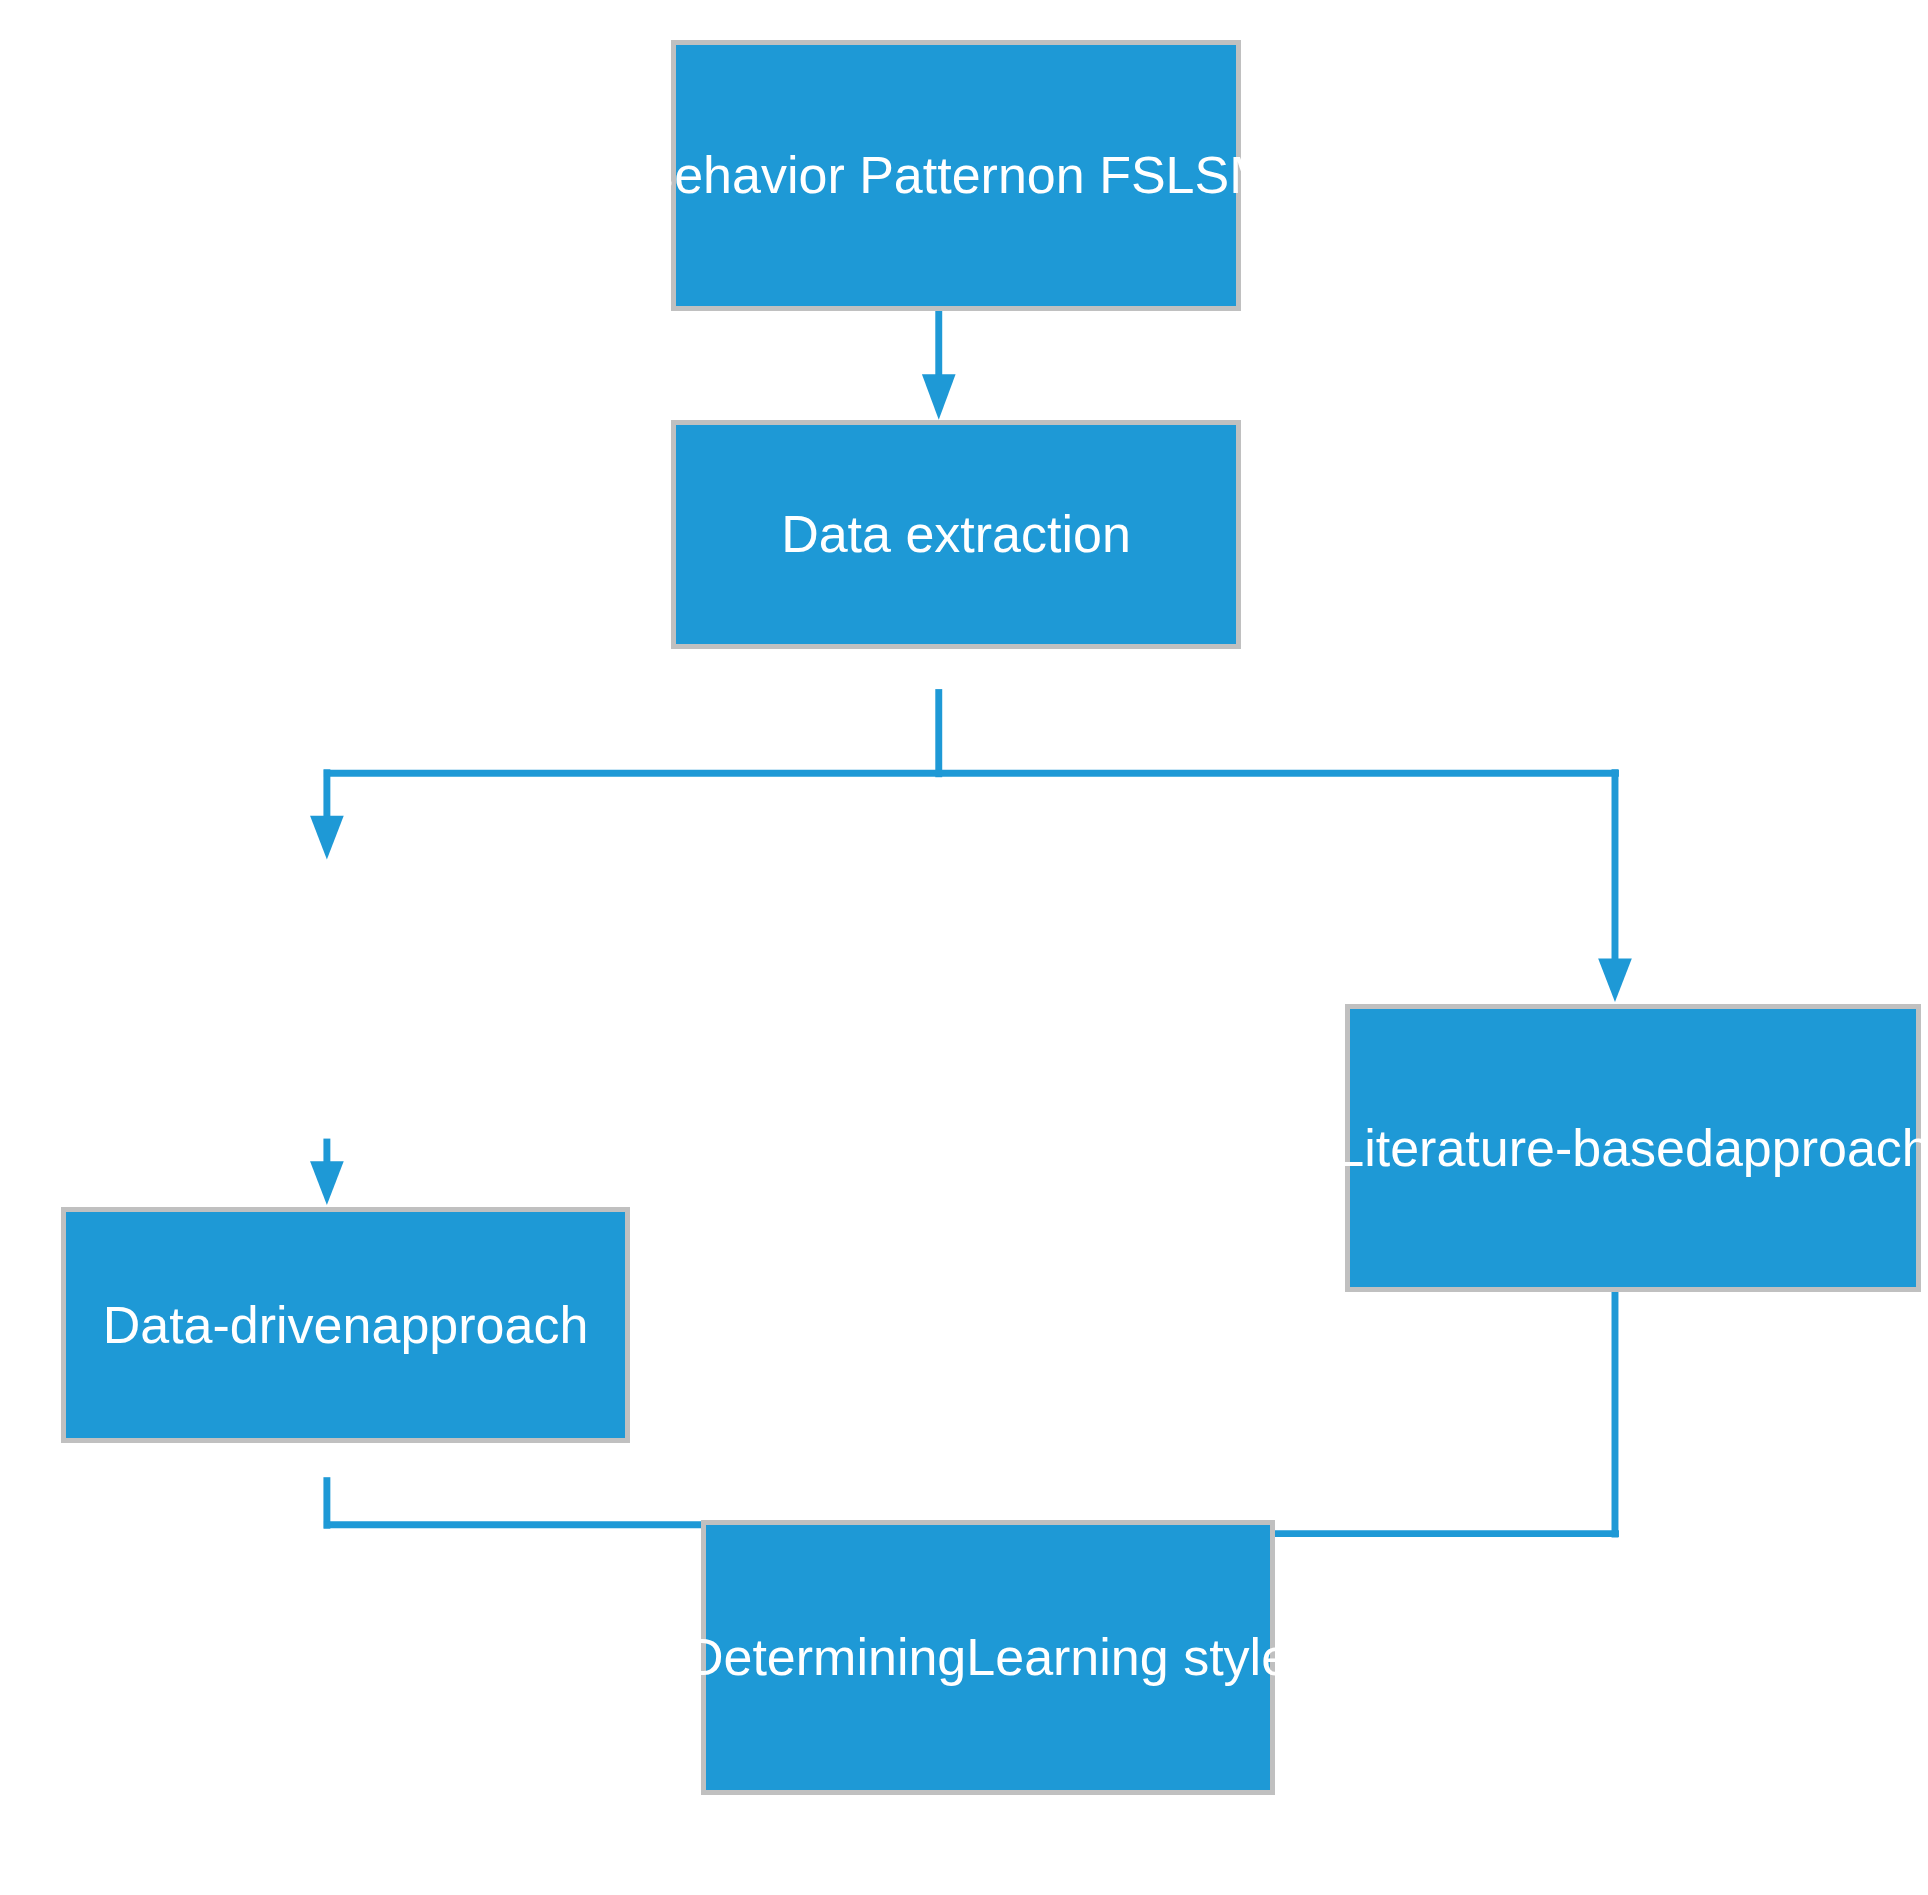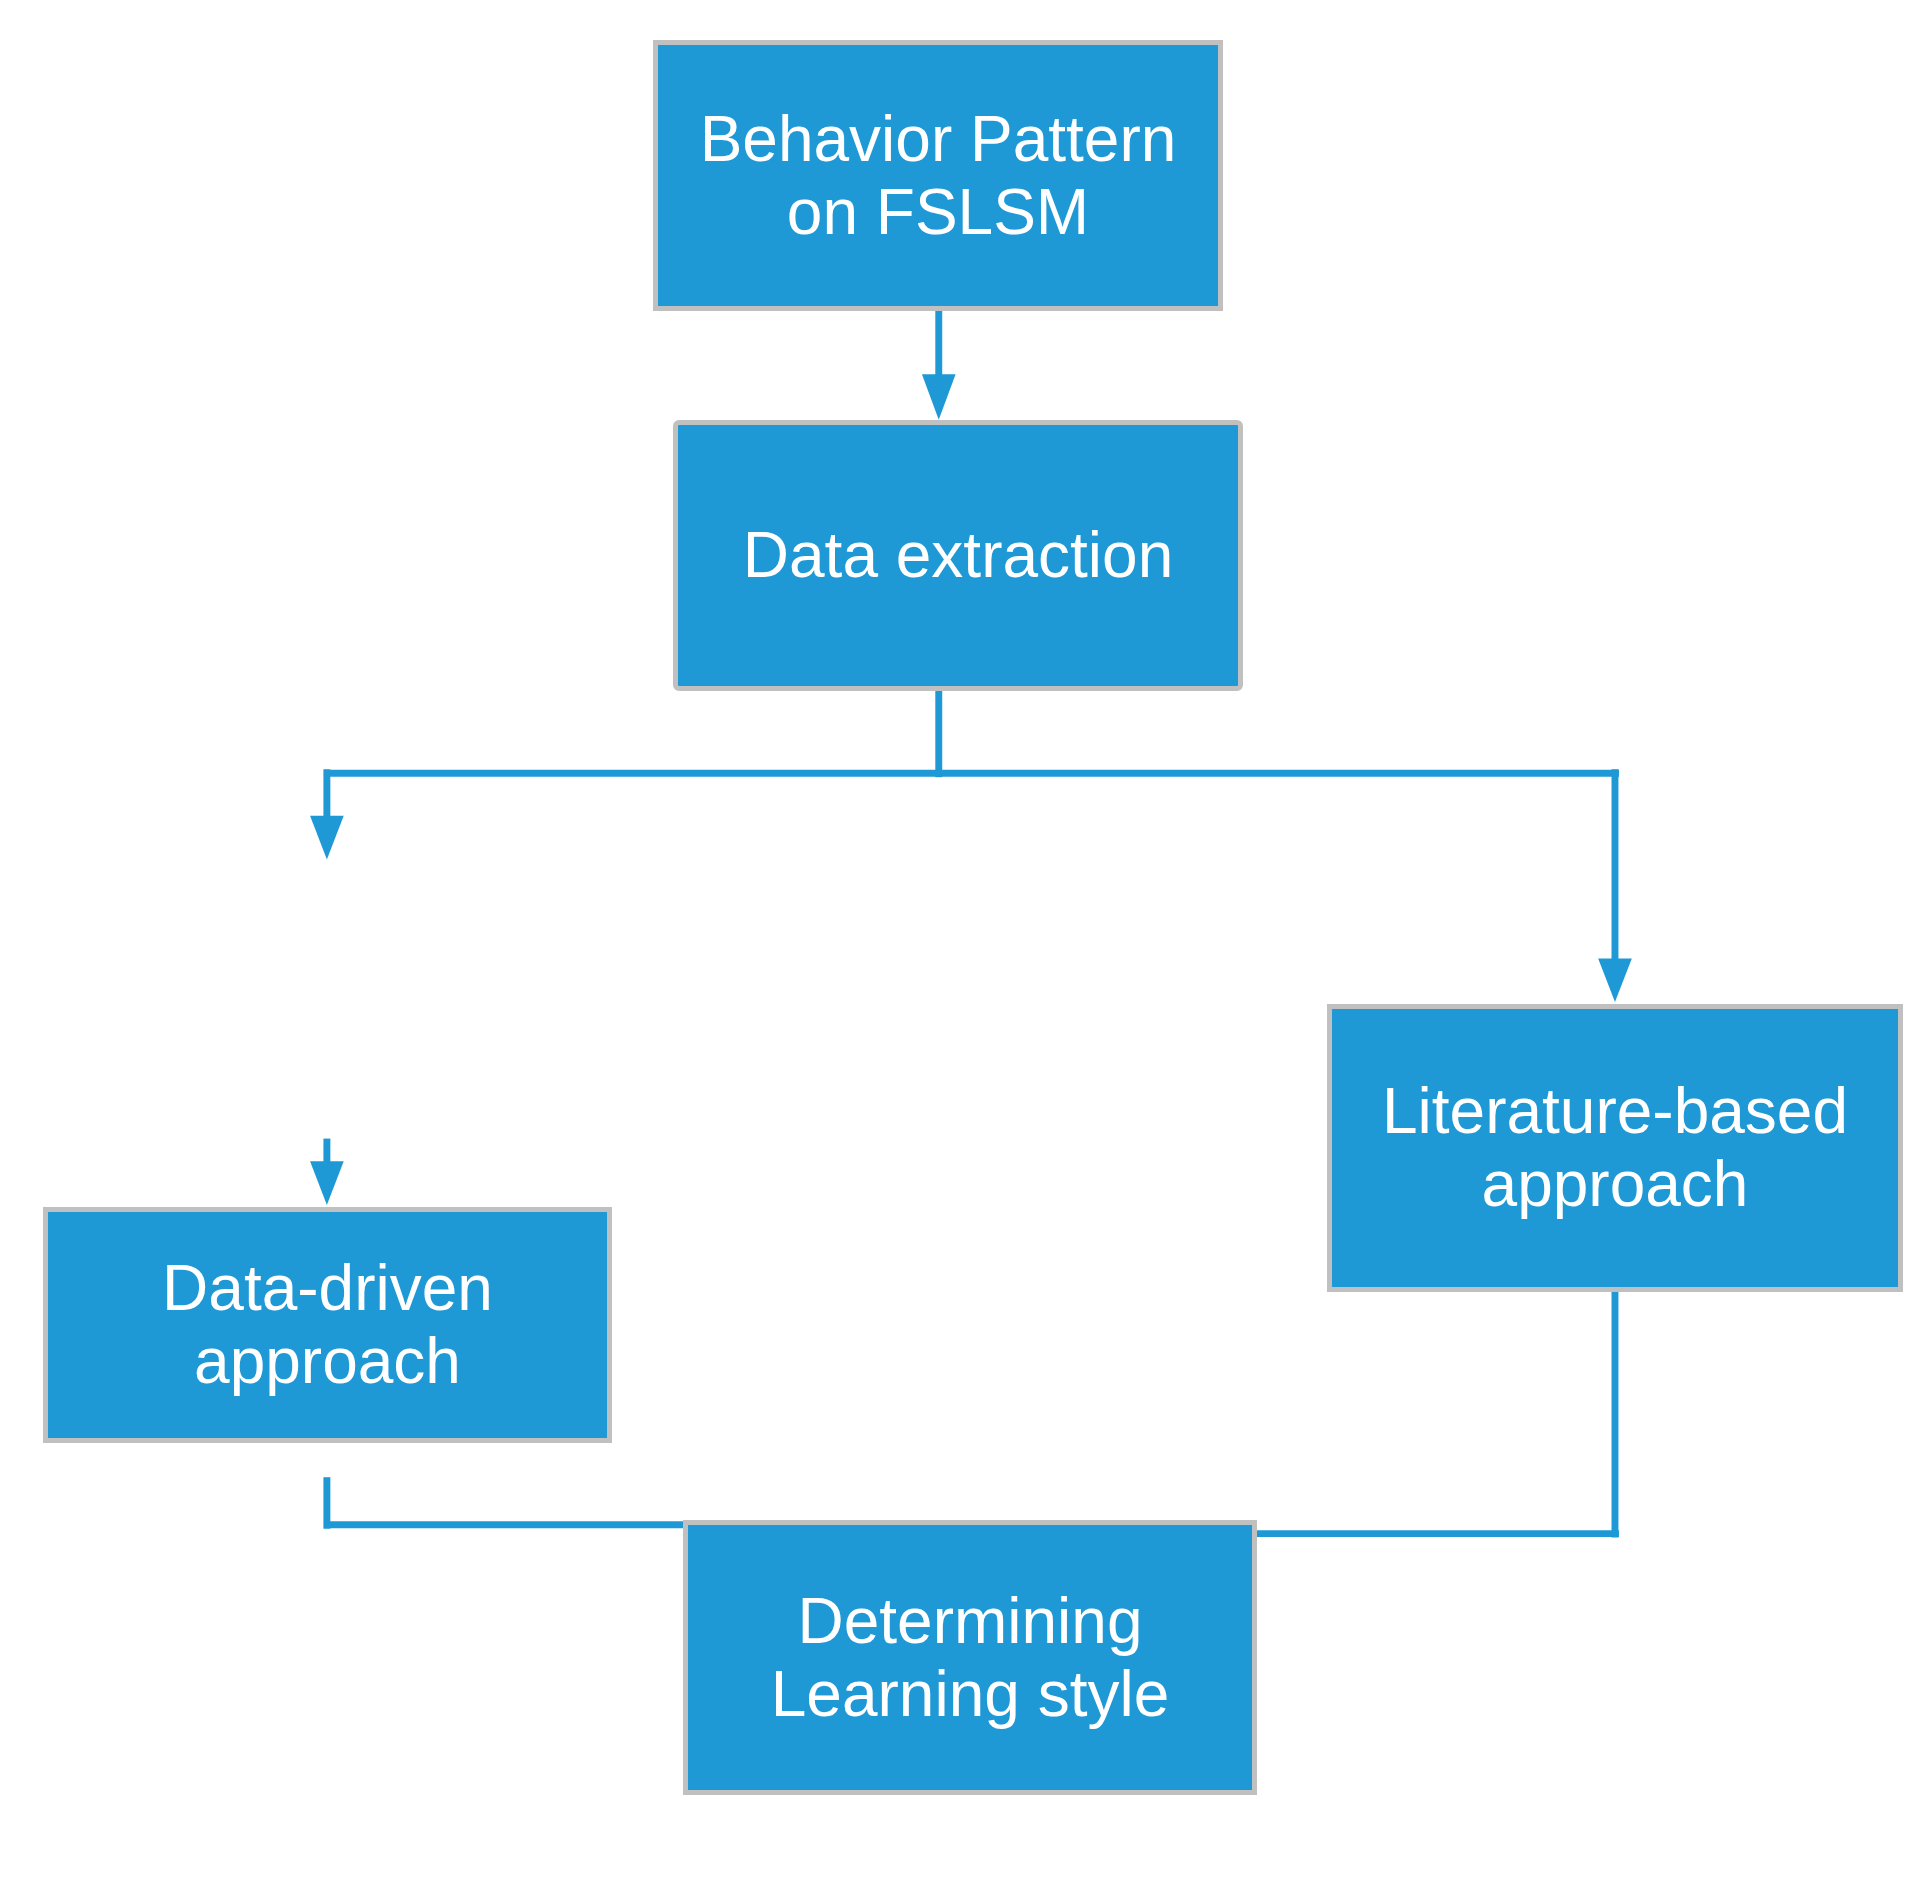--- a/index.html
+++ b/index.html
@@ -20,29 +20,30 @@
   }
   #connectors{position:absolute;left:0;top:0;width:1929px;height:1896px;}
   #connectors line{stroke:var(--connector);stroke-width:7;}
   #connectors polygon{fill:var(--connector);stroke:none;}
   .node{
     position:absolute;
     background:var(--node-fill);
     border:5px solid var(--node-border);
     box-sizing:border-box;
     color:var(--text);
-    display:flex;flex-direction:column;
+    display:flex;flex-direction:row;
     align-items:center;justify-content:center;
     text-align:center;
-    font-size:64px;line-height:73px;
+    font-size:52px;line-height:73px;
     font-weight:400;
+    margin-left:18px;
   }
   .node .line{white-space:nowrap;}
   .node-top        {left:653px;  top:40px;   width:570px; height:271px;}
-  .node-extraction {left:673px;  top:420px;  width:570px; height:271px;border-radius:6px;}
+  .node-extraction {left:653px;  top:420px;  width:570px; height:229px;}
   .node-ils        {left:43px;   top:861px;  width:569px; height:277px;}
   .node-datadriven {left:43px;   top:1207px; width:569px; height:236px;}
   .node-literature {left:1327px; top:1004px; width:576px; height:288px;}
   .node-determine  {left:683px;  top:1520px; width:574px; height:275px;}
 </style>
 </head>
 <body>
 
 <div id="canvas">
 

